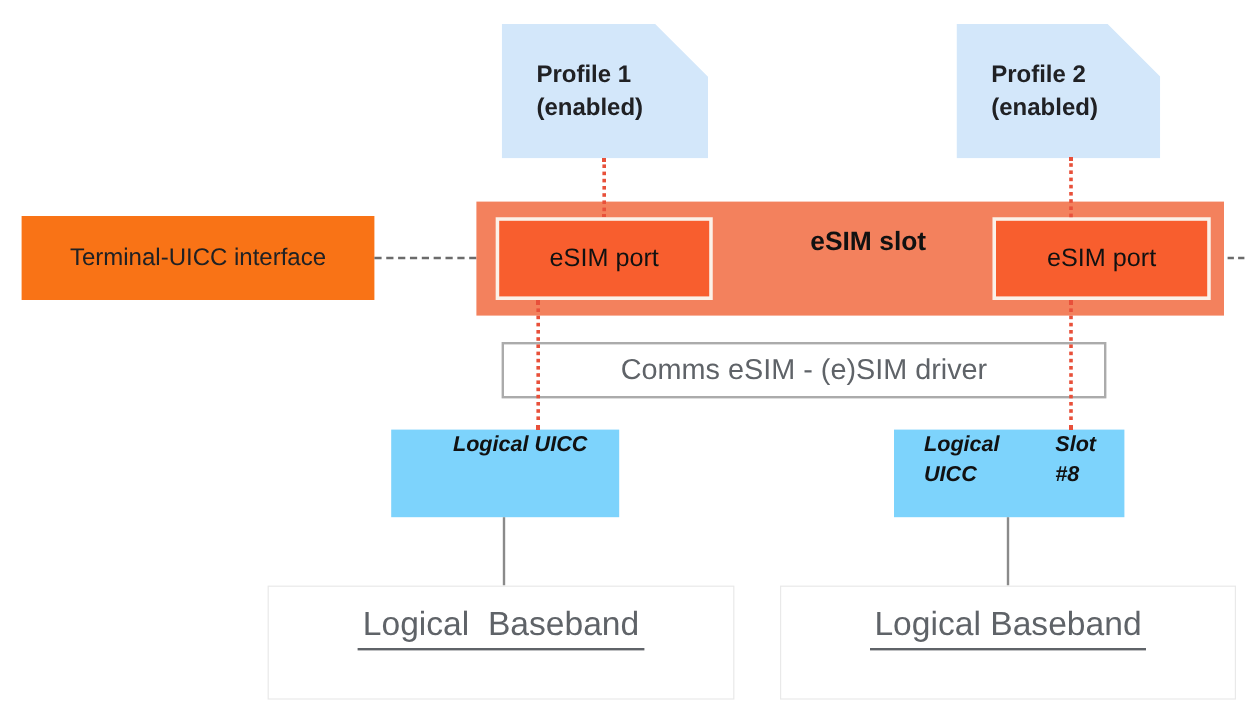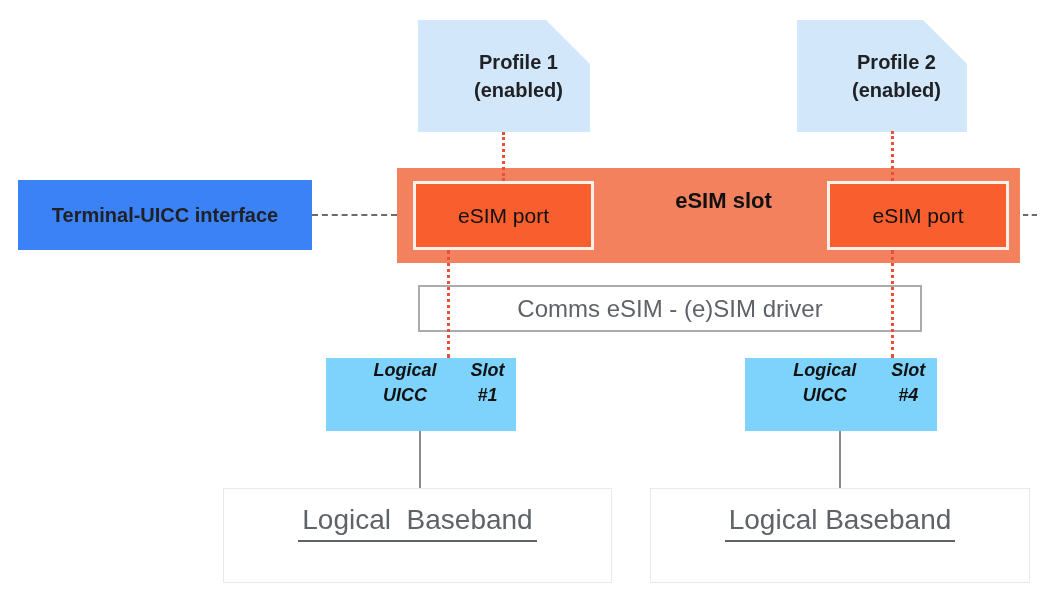--- a/index.html
+++ b/index.html
@@ -8,44 +8,44 @@
     background: #ffffff;
     font-family: "Liberation Sans", "DejaVu Sans", sans-serif;
   }
   .canvas {
     position: relative;
     width: 1045px;
     height: 595px;
     background: #ffffff;
     overflow: hidden;
   }
-  .abs { position: absolute; box-sizing: border-box; text-align: center; }
+  .abs { position: absolute; box-sizing: border-box; }
 
   
   .profile {
     background: #D3E7FA;
     clip-path: polygon(0 0, calc(100% - 44px) 0, 100% 44px, 100% 100%, 0 100%);
     display: flex;
     flex-direction: column;
     justify-content: center;
     padding-left: 29px;
     color: #202124;
     font-weight: bold;
     font-size: 20px;
     line-height: 28px;
   }
 
   
   .iface-label {
-    background: #3b82f6;
+    background: #f97316;
     display: flex;
     align-items: center;
     justify-content: center;
     color: #202124;
-    font-weight: bold;
+    font-weight: normal;
     font-size: 20px;
   }
 
   
   .slot { background: #F3815D; }
   .slot-label {
     display: flex;
     align-items: center;
     justify-content: center;
     color: #111111;
@@ -161,25 +161,24 @@
 
   <div class="abs red-dotted" style="left:447px; top:250px; height:108px;"></div>
   <div class="abs red-dotted" style="left:891px; top:250px; height:108px;"></div>
 
   <div class="abs comms" style="left:418px; top:285px; width:504px; height:47px;">
     <span>Comms eSIM - (e)SIM driver</span>
   </div>
 
   <div class="abs uicc" style="left:326px; top:358px; width:190px; height:73px;">
     <span>Logical UICC</span>
-    <span>Slot #1</span>
   </div>
   <div class="abs uicc" style="left:745px; top:358px; width:192px; height:73px;">
     <span>Logical UICC</span>
-    <span>Slot #4</span>
+    <span>Slot #8</span>
   </div>
 
   <div class="abs gray-solid-v" style="left:419px; top:431px; height:57px;"></div>
   <div class="abs gray-solid-v" style="left:839px; top:431px; height:57px;"></div>
 
   <div class="abs baseband" style="left:223px; top:488px; width:389px; height:95px;">
     <span class="bb-text">Logical  Baseband</span>
   </div>
   <div class="abs baseband" style="left:650px; top:488px; width:380px; height:95px;">
     <span class="bb-text">Logical Baseband</span>

